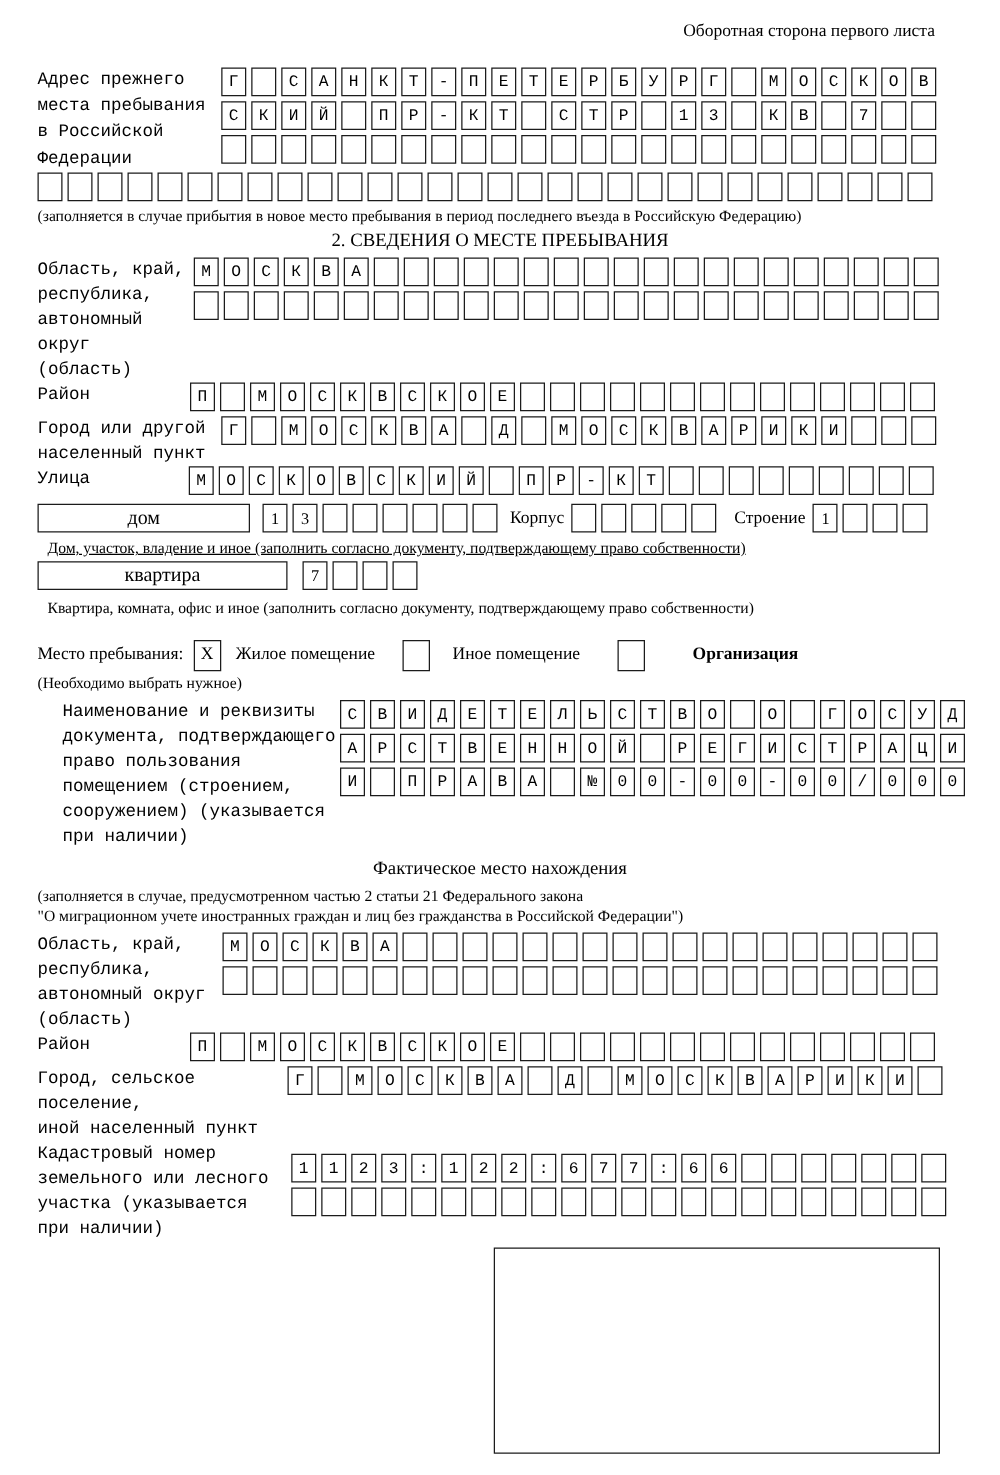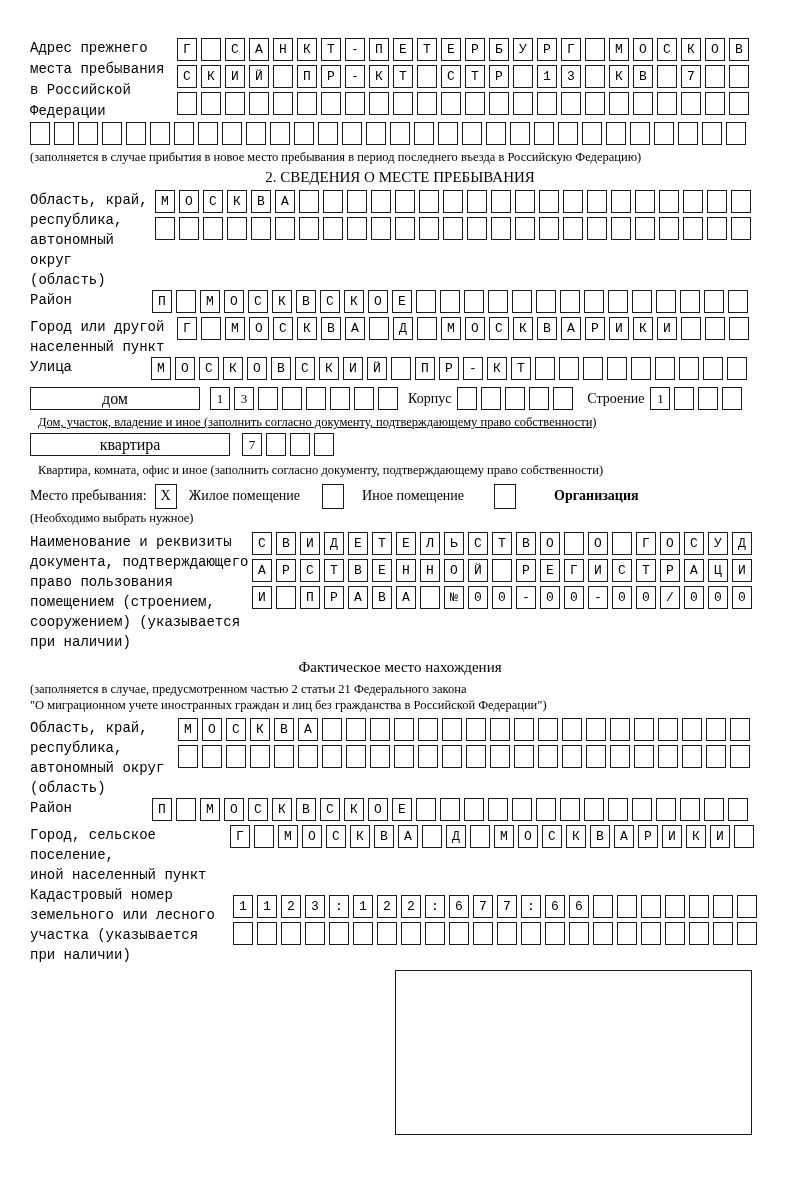--- a/index.html
+++ b/index.html
@@ -26,35 +26,36 @@
   .widebox {
     height:23px; border:1.5px solid #1b1b1b; display:flex;
     align-items:center; justify-content:center; font-size:16px; flex-shrink:0;
   }
   .inline-lbl { font-size:14px; line-height:23px; flex-shrink:0; }
   .cb {
     width:22px; height:25px; border:1.5px solid #1b1b1b;
     display:flex; align-items:center; justify-content:center;
     font-size:14px; flex-shrink:0;
   }
-  .checkrow { display:flex; align-items:center; font-size:14px; margin-top:4px; height:28px; }
+  .checkrow { display:flex; align-items:center; font-size:14px; margin-top:16px; height:28px; }
   .w147{width:147px;} .w125{width:125px;} .w122{width:122px;}
-  .w121{width:121px;} .w222{width:222px;} .w148{width:148px;} .w200{width:200px;} .w203{width:203px;}
+  .w121{width:121px;} .w222{width:222px;margin-left:20px;} .w148{width:148px;} .w200{width:200px;} .w203{width:203px;}
   .mt3{margin-top:3px;} .mt4{margin-top:4px;} .mt5{margin-top:5px;} .mt6{margin-top:6px;} .mt20{margin-top:20px;}
   .stamp-box { width:357px; height:165px; border:1.8px solid #1b1b1b; margin-left:365px; margin-top:5px; }
   .stamp-caption { width:400px; margin-left:343px; margin-top:5px; text-align:center; font-size:13px; line-height:16px; }
   .choose-note { width:620px; }
   .domrow { display:flex; align-items:flex-start; margin-top:3px; }
   .kad-cells { margin-top:10px; }
 </style>
 </head>
 <body>
 
 <div class="page">
 
+  <div class="hdr">Оборотная сторона первого листа</div>
 
   <div class="row mt20">
     <div class="lbl lbl-tall w147">
       <div>Адрес прежнего</div>
       <div>места пребывания</div>
       <div>в Российской</div>
       <div>Федерации</div>
     </div>
     <div class="cellcol">
       <div class="cellrow">

